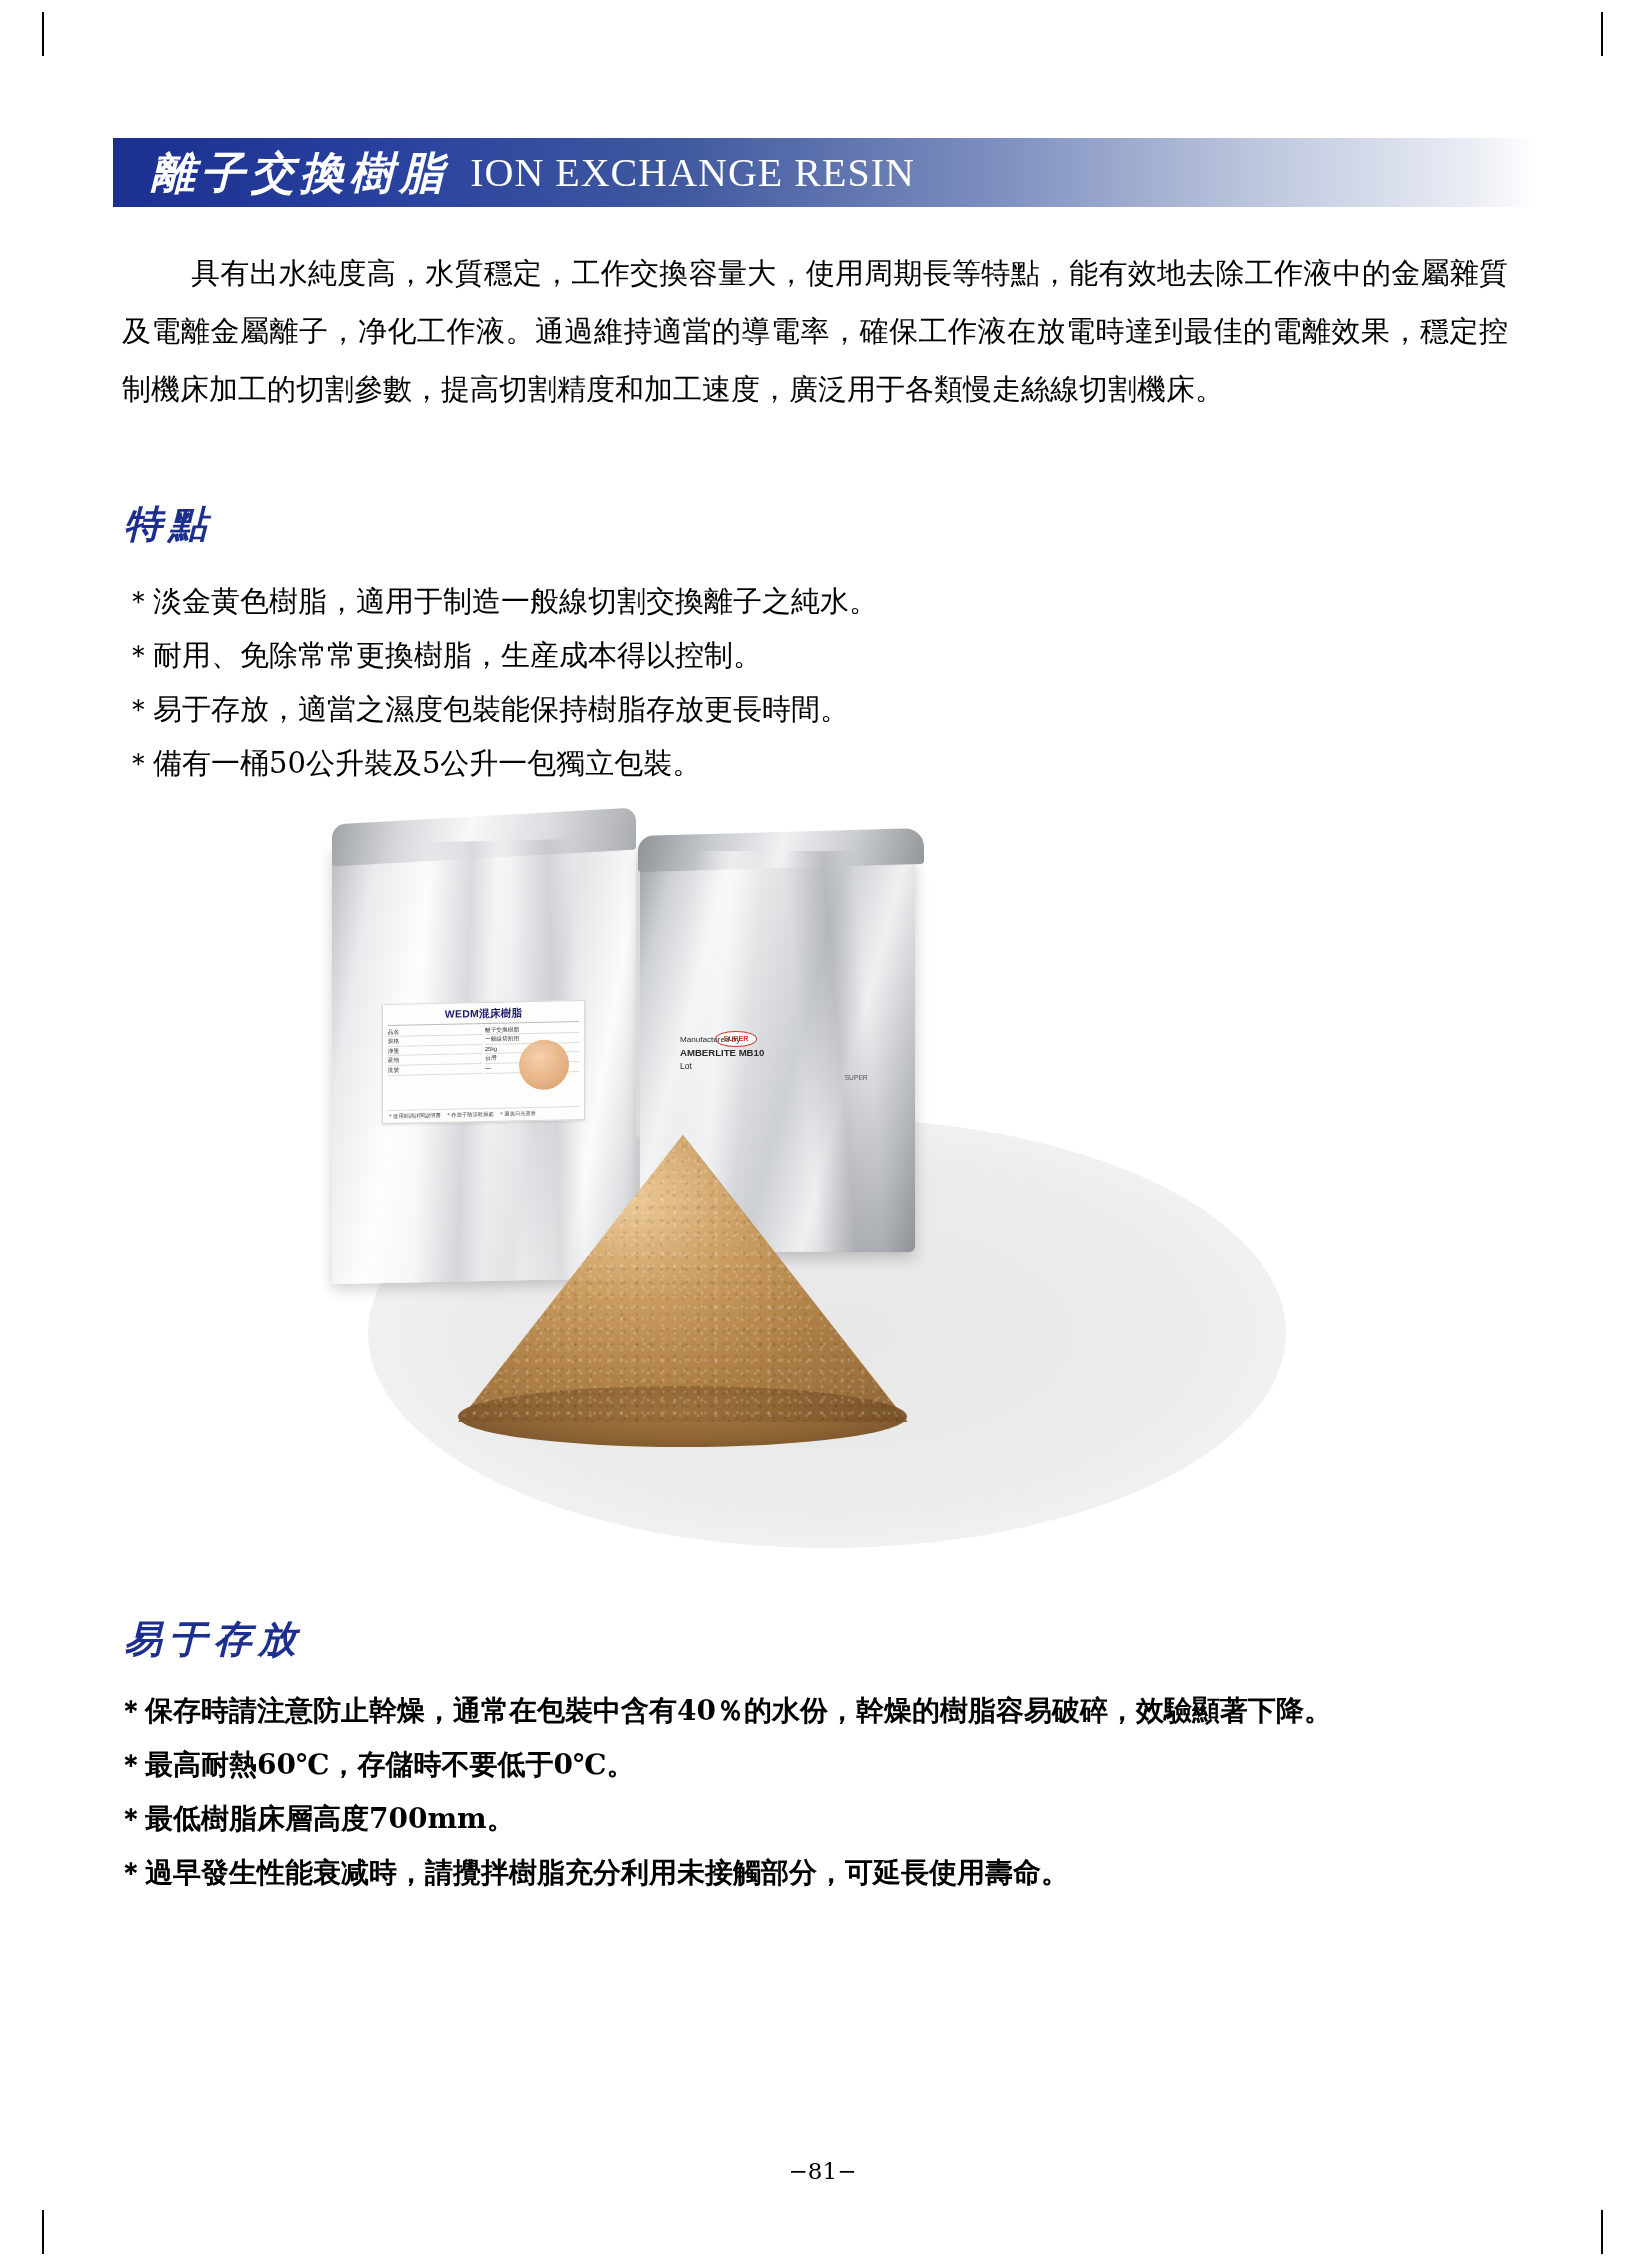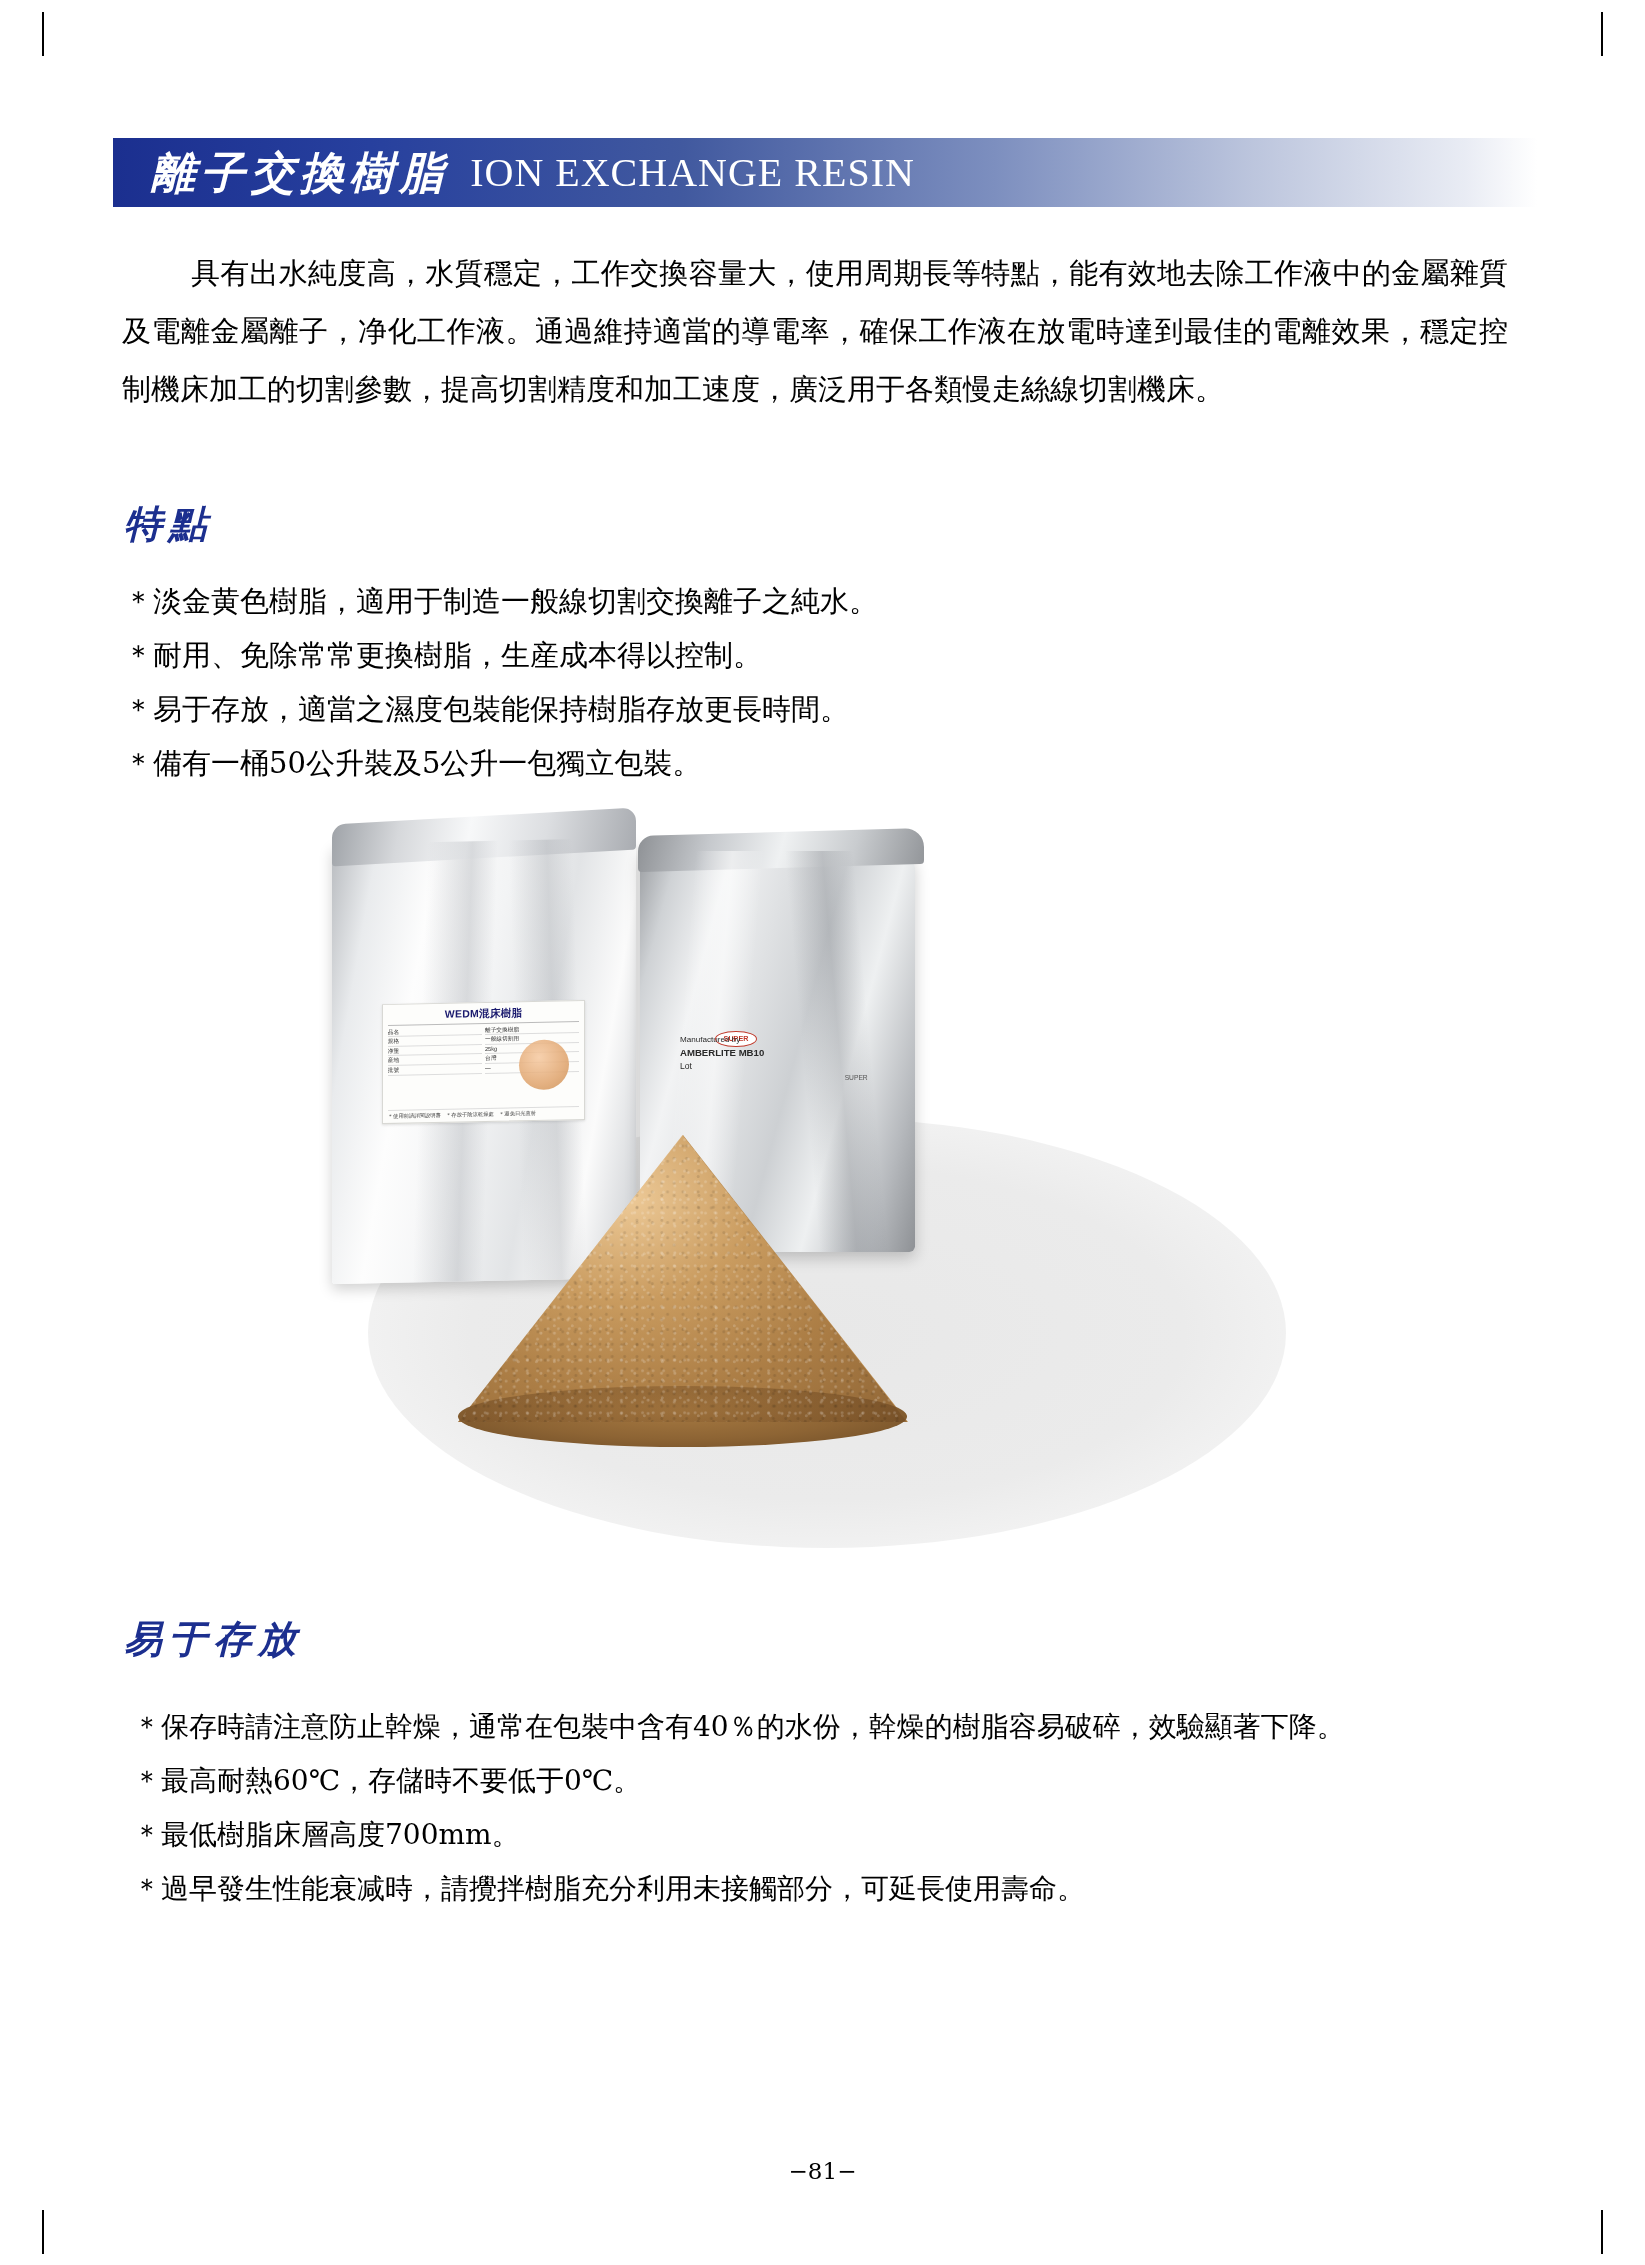--- a/index.html
+++ b/index.html
@@ -108,21 +108,21 @@
   .notes-list {
     position: absolute;
     left: 117px;
     top: 1684px;
     width: 1405px;
     font-size: 28px;
     line-height: 54px;
     color: #000;
     font-family: "DejaVu Serif", serif;
   }
-  .notes-list ul { margin: 16px; padding: 0; }
+  .notes-list ul { margin: 0; padding: 0; font-weight: bold; }
   .notes-list li {
     list-style: none;
     margin-bottom: 0px;
     text-align: justify;
     padding-left: 32.5px;
     text-indent: -32.5px;
   }
 
   
   .photo {

